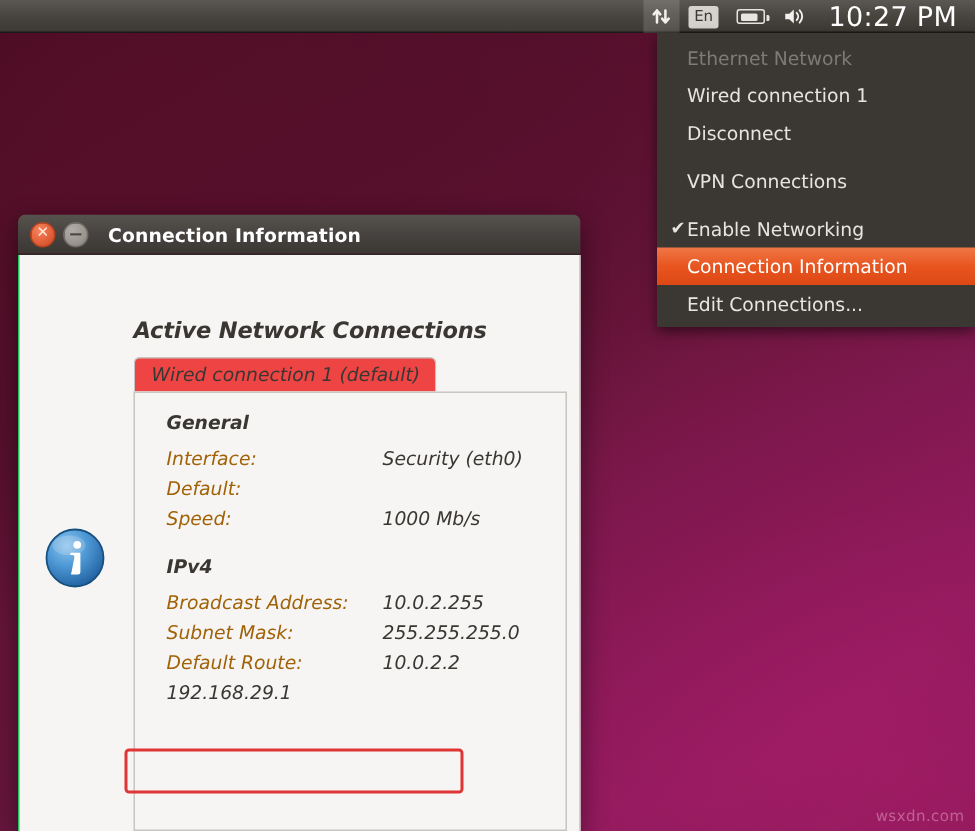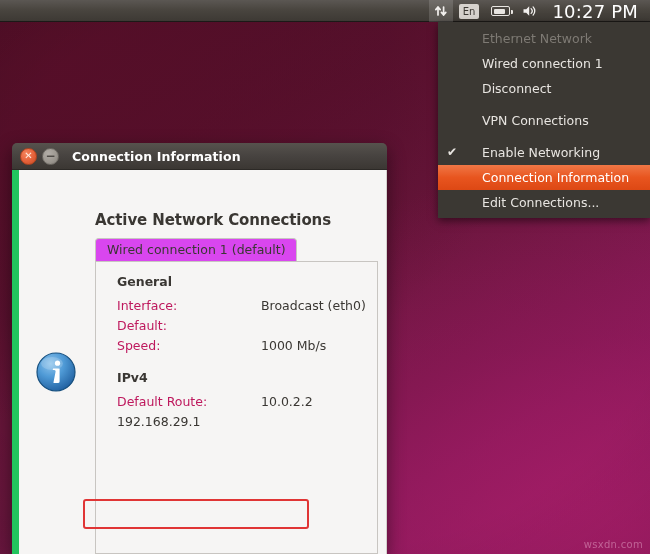--- a/index.html
+++ b/index.html
@@ -115,21 +115,21 @@
     width: 212px;
     background: #3b3833;
     box-shadow: 0 3px 8px rgba(0,0,0,0.5);
     padding: 4px 0 3px 0;
     box-sizing: border-box;
     z-index: 20;
   }
   .menu-item {
     height: 25px;
     line-height: 25px;
-    padding-left: 44px;
+    padding-left: 20px;
     color: #e8e5e1;
     font-size: 12.5px;
     white-space: nowrap;
     position: relative;
   }
   .menu-item.disabled { color: #7e7a74; }
   .menu-item.selected {
     background: linear-gradient(to bottom, #f07746 0%, #e8551f 50%, #dd4814 100%);
     color: #ffffff;
   }
@@ -191,22 +191,23 @@
     margin-left: 8px;
     letter-spacing: 0.1px;
   }
 
   #dialog-body {
     height: 384px;
     background: #f6f5f4;
     box-sizing: border-box;
     position: relative;
     overflow: hidden;
-    border-left: 7px solid #22c55e;
+    border-left: 1px solid #22c55e;
     border-right: 1px solid #d3d0cc;
+    font-style: italic;
   }
 
   #info-icon {
     position: absolute;
     left: 16px; top: 181px;
     width: 42px; height: 42px;
   }
 
   #heading {
     position: absolute;
@@ -228,21 +229,21 @@
     height: 23px;
     position: relative;
   }
   #tab-wired {
     display: inline-block;
     height: 23px;
     line-height: 22px;
     padding: 0 10px 0 11px;
     font-size: 12.5px;
     color: #3a3733;
-    background: #d946ef;
+    background: #ef4444;
     border: 1px solid #c8c5c1;
     border-bottom: none;
     border-radius: 4px 4px 0 0;
     box-sizing: border-box;
   }
   #tab-panel {
     position: absolute;
     left: 0; right: 0;
     top: 23px; bottom: 0;
     border: 1px solid #c8c5c1;
@@ -269,21 +270,21 @@
   .spacer { height: 14px; }
 
   .row {
     display: flex;
     height: 20px;
     align-items: center;
     position: relative;
   }
   .row .k {
     font-size: 12.5px;
-    color: #be185d;
+    color: #a16207;
     width: 144px;
     flex: 0 0 144px;
     white-space: nowrap;
   }
   .row .v {
     font-size: 12.5px;
     color: #3a3733;
     white-space: nowrap;
   }
 
@@ -409,35 +410,43 @@
         <span id="tab-wired">Wired connection 1 (default)</span>
       </div>
 
       <div id="tab-panel">
         <div id="tab-panel-inner">
 
           <div class="section-title">General</div>
 
           <div class="row">
             <span class="k">Interface:</span>
-            <span class="v">Broadcast (eth0)</span>
+            <span class="v">Security (eth0)</span>
           </div>
           <div class="row">
             <span class="k">Default:</span>
             <span class="v"></span>
           </div>
           <div class="row">
             <span class="k">Speed:</span>
             <span class="v">1000 Mb/s</span>
           </div>
 
           <div class="spacer"></div>
 
           <div class="section-title">IPv4</div>
 
+          <div class="row">
+            <span class="k">Broadcast Address:</span>
+            <span class="v">10.0.2.255</span>
+          </div>
+          <div class="row">
+            <span class="k">Subnet Mask:</span>
+            <span class="v">255.255.255.0</span>
+          </div>
           <div class="row">
             <span class="k">Default Route:</span>
             <span class="v">10.0.2.2</span>
           </div>
           <div class="row">
             <span class="v">192.168.29.1</span>
           </div>
 
         </div>
       </div>

